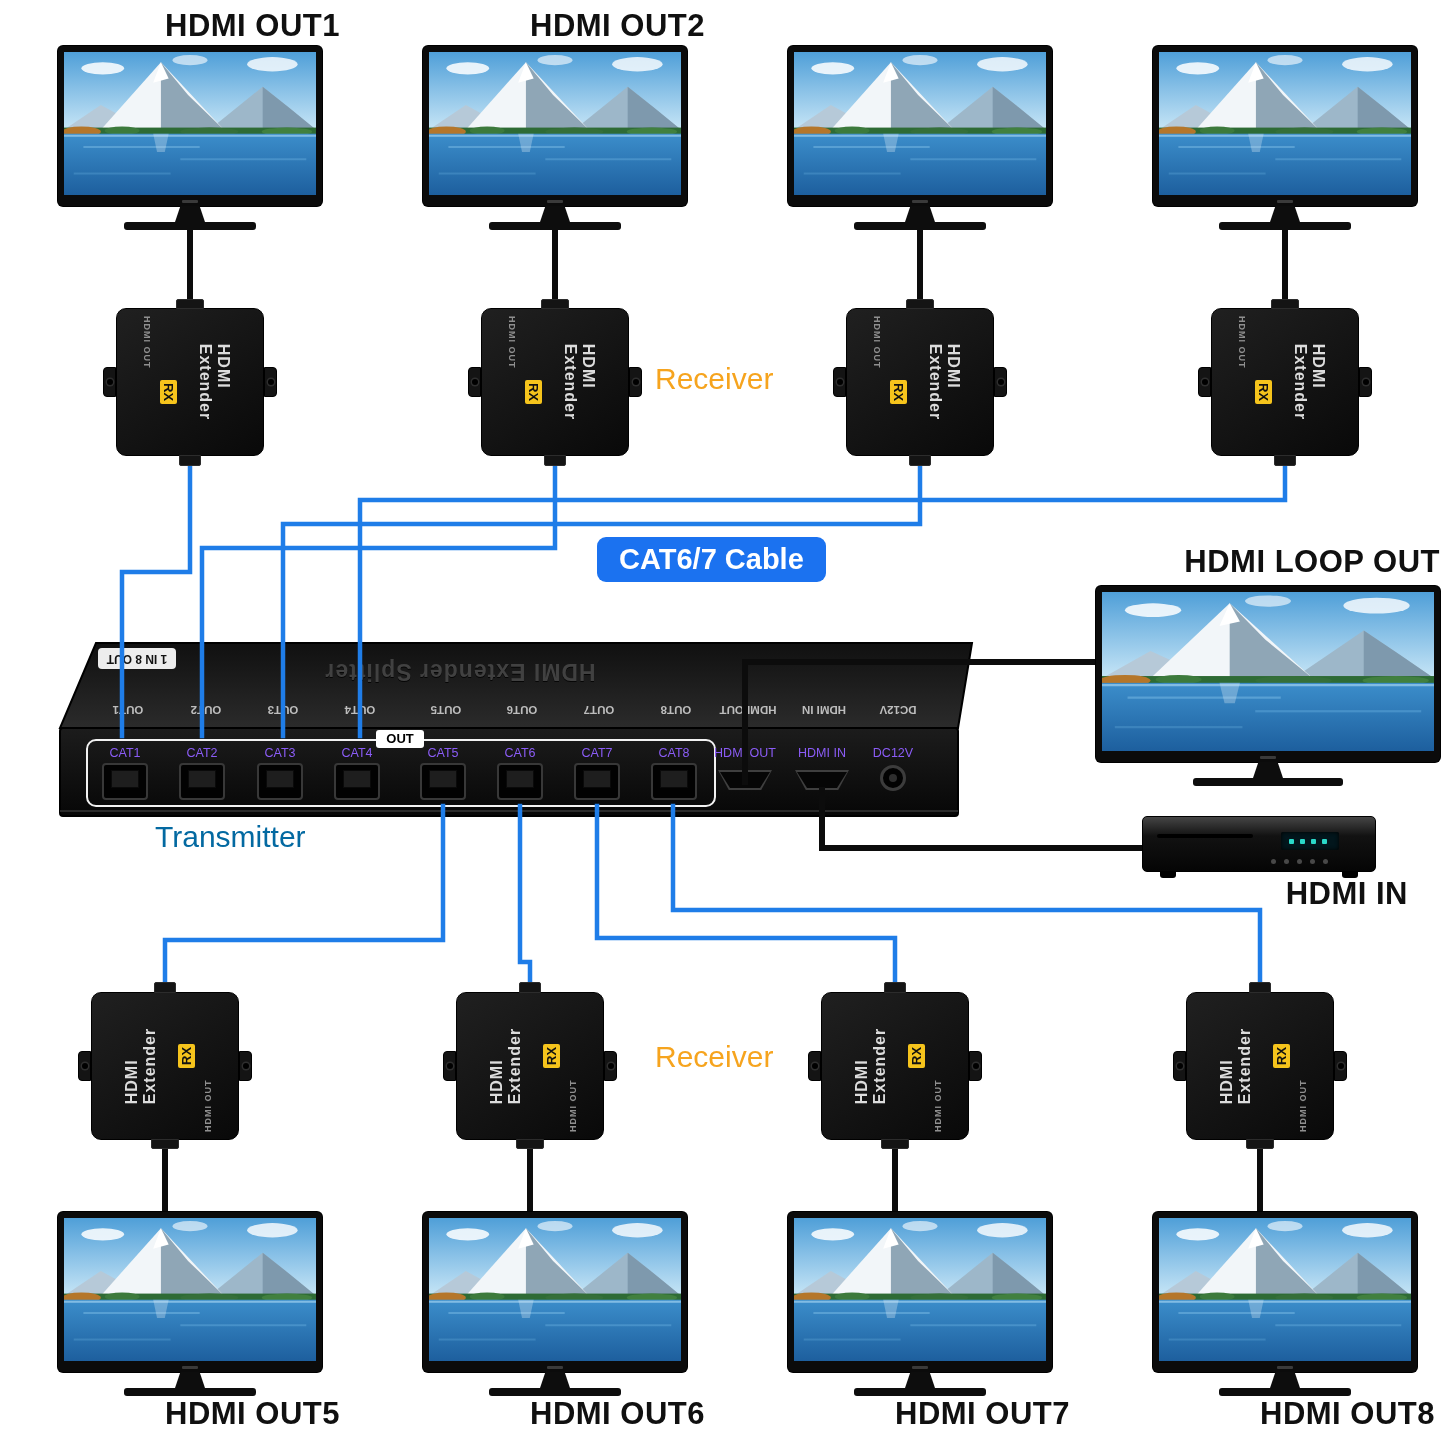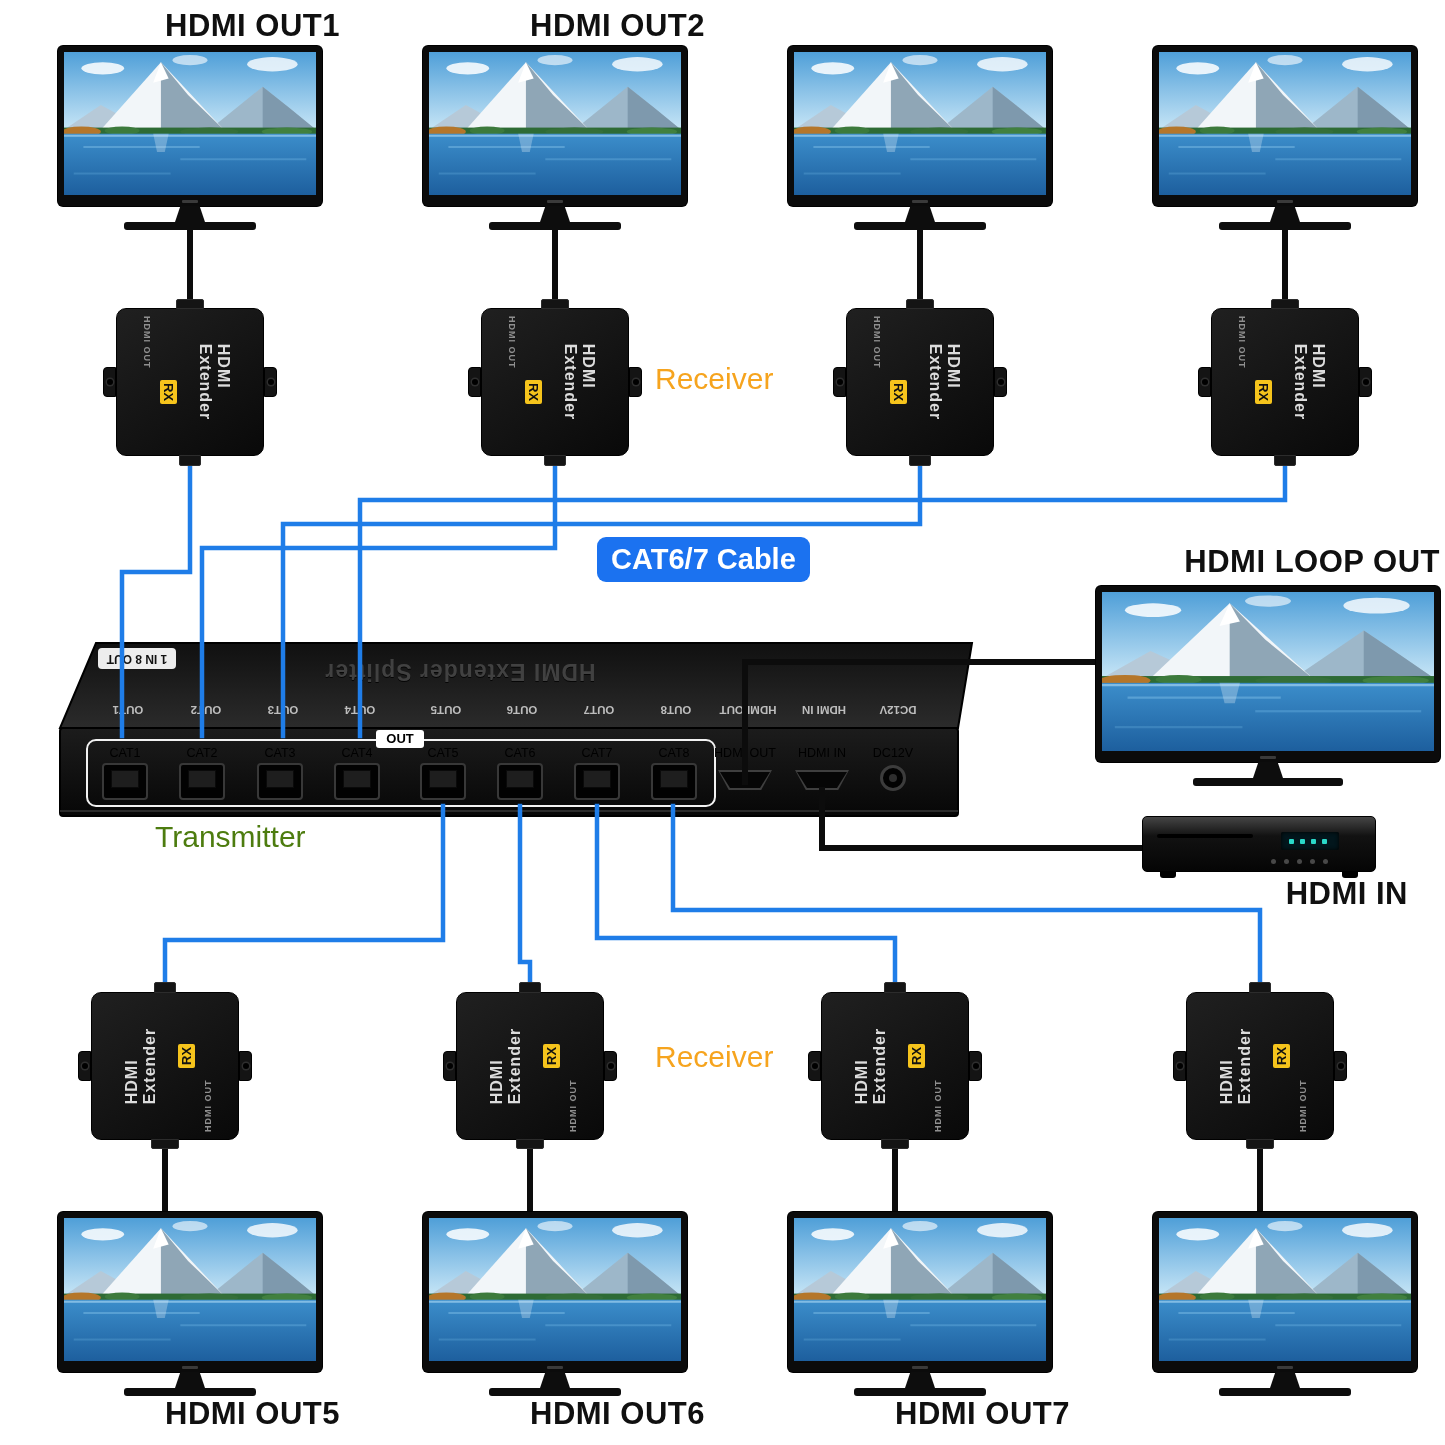--- a/index.html
+++ b/index.html
@@ -6,23 +6,23 @@
   html,body{background:#ffffff}
   #canvas{position:relative;width:1445px;height:1445px;background:#fff;overflow:hidden;
           font-family:"Liberation Sans",sans-serif}
   .abs{position:absolute}
 
   
   .mon-label{position:absolute;width:300px;text-align:right;font-size:31px;font-weight:700;
              color:#101010;letter-spacing:.5px;z-index:20}
   .tag{position:absolute;font-size:30px;font-weight:400;z-index:20}
   .tag.orange{color:#f6a41e}
-  .tag.blue{color:#4d7c0f}
+  .tag.blue{color:#0369a1}
   .cat-badge{position:absolute;left:597px;top:537px;background:#1b72f0;color:#fff;
-             font-size:29px;font-weight:700;padding:6px 14px;border-radius:9px;z-index:20}
+             font-size:29px;font-weight:700;padding:6px 22px;border-radius:9px;z-index:20}
 
   
   .monitor{position:absolute;z-index:10}
   .mframe{position:relative;background:#0b0b0b;border-radius:5px;padding:6px 6px 11px;
           box-shadow:0 0 0 1px #000}
   .mframe::after{content:"";position:absolute;left:50%;bottom:3px;transform:translateX(-50%);
           width:16px;height:3px;background:#3a3a3a;border-radius:1px}
   .mscreen{width:100%;height:100%;overflow:hidden;background:#7cc0ea}
   .mscreen svg{display:block;width:100%;height:100%}
   .mstand{margin:0 auto;width:30px;height:16px;background:#0d0d0d;
@@ -56,21 +56,21 @@
   .sp-title{left:300px;top:658px;width:320px;text-align:center;transform:rotate(180deg);
             color:#414141;font-size:23px;font-weight:700;letter-spacing:1px;text-shadow:0 -1px 0 #060606}
   .sp-badge{left:98px;top:648px;width:78px;height:21px;background:#ededed;border-radius:4px;
             transform:rotate(180deg);color:#111;font-size:12px;font-weight:800;text-align:center;line-height:21px}
   .tfl{position:absolute;top:704px;width:64px;text-align:center;transform:rotate(180deg);
        color:#bdbdbd;font-size:11.5px;font-weight:700;z-index:3}
   .tfl.wide{width:80px}
   .out-frame{left:86px;top:739px;width:630px;height:68px;border:2.5px solid #f2f2f2;border-radius:10px}
   .out-tab{left:376px;top:730px;width:48px;height:18px;background:#fff;color:#000;font-size:13px;
            font-weight:800;text-align:center;line-height:18px;border-radius:3px;z-index:4}
-  .cat-label{position:absolute;top:746px;width:60px;text-align:center;color:#000000;font-size:12.5px;
+  .cat-label{position:absolute;top:746px;width:60px;text-align:center;color:#8b5cf6;font-size:12.5px;
              font-weight:400;z-index:4}
   .cat-label.wide{width:80px}
   .rj45{position:absolute;top:763px;width:46px;height:37px;background:#020202;border:2px solid #383838;
         border-radius:4px;z-index:4}
   .rj45::after{content:"";position:absolute;left:50%;top:5px;transform:translateX(-50%);
         width:26px;height:16px;background:#1e1e1e;border:1px solid #0a0a0a}
   .hdmi-port{position:absolute;top:770px;width:54px;height:20px;z-index:4;
         background:#3f3f3f;clip-path:polygon(0 0,100% 0,80% 100%,20% 100%)}
   .hdmi-port::after{content:"";position:absolute;inset:2px;background:#060606;
         clip-path:polygon(0 0,100% 0,80% 100%,20% 100%)}
@@ -433,14 +433,15 @@
           </svg>
         </div>
     </div>
     <div class="mstand"></div>
     <div class="mbase"></div>
   </div>
 
   <div class="mon-label" style="left:40px;top:1396px">HDMI OUT5</div>
   <div class="mon-label" style="left:405px;top:1396px">HDMI OUT6</div>
   <div class="mon-label" style="left:770px;top:1396px">HDMI OUT7</div>
+  <div class="mon-label" style="left:1135px;top:1396px">HDMI OUT8</div>
 
 </div>
 
 </body></html>

